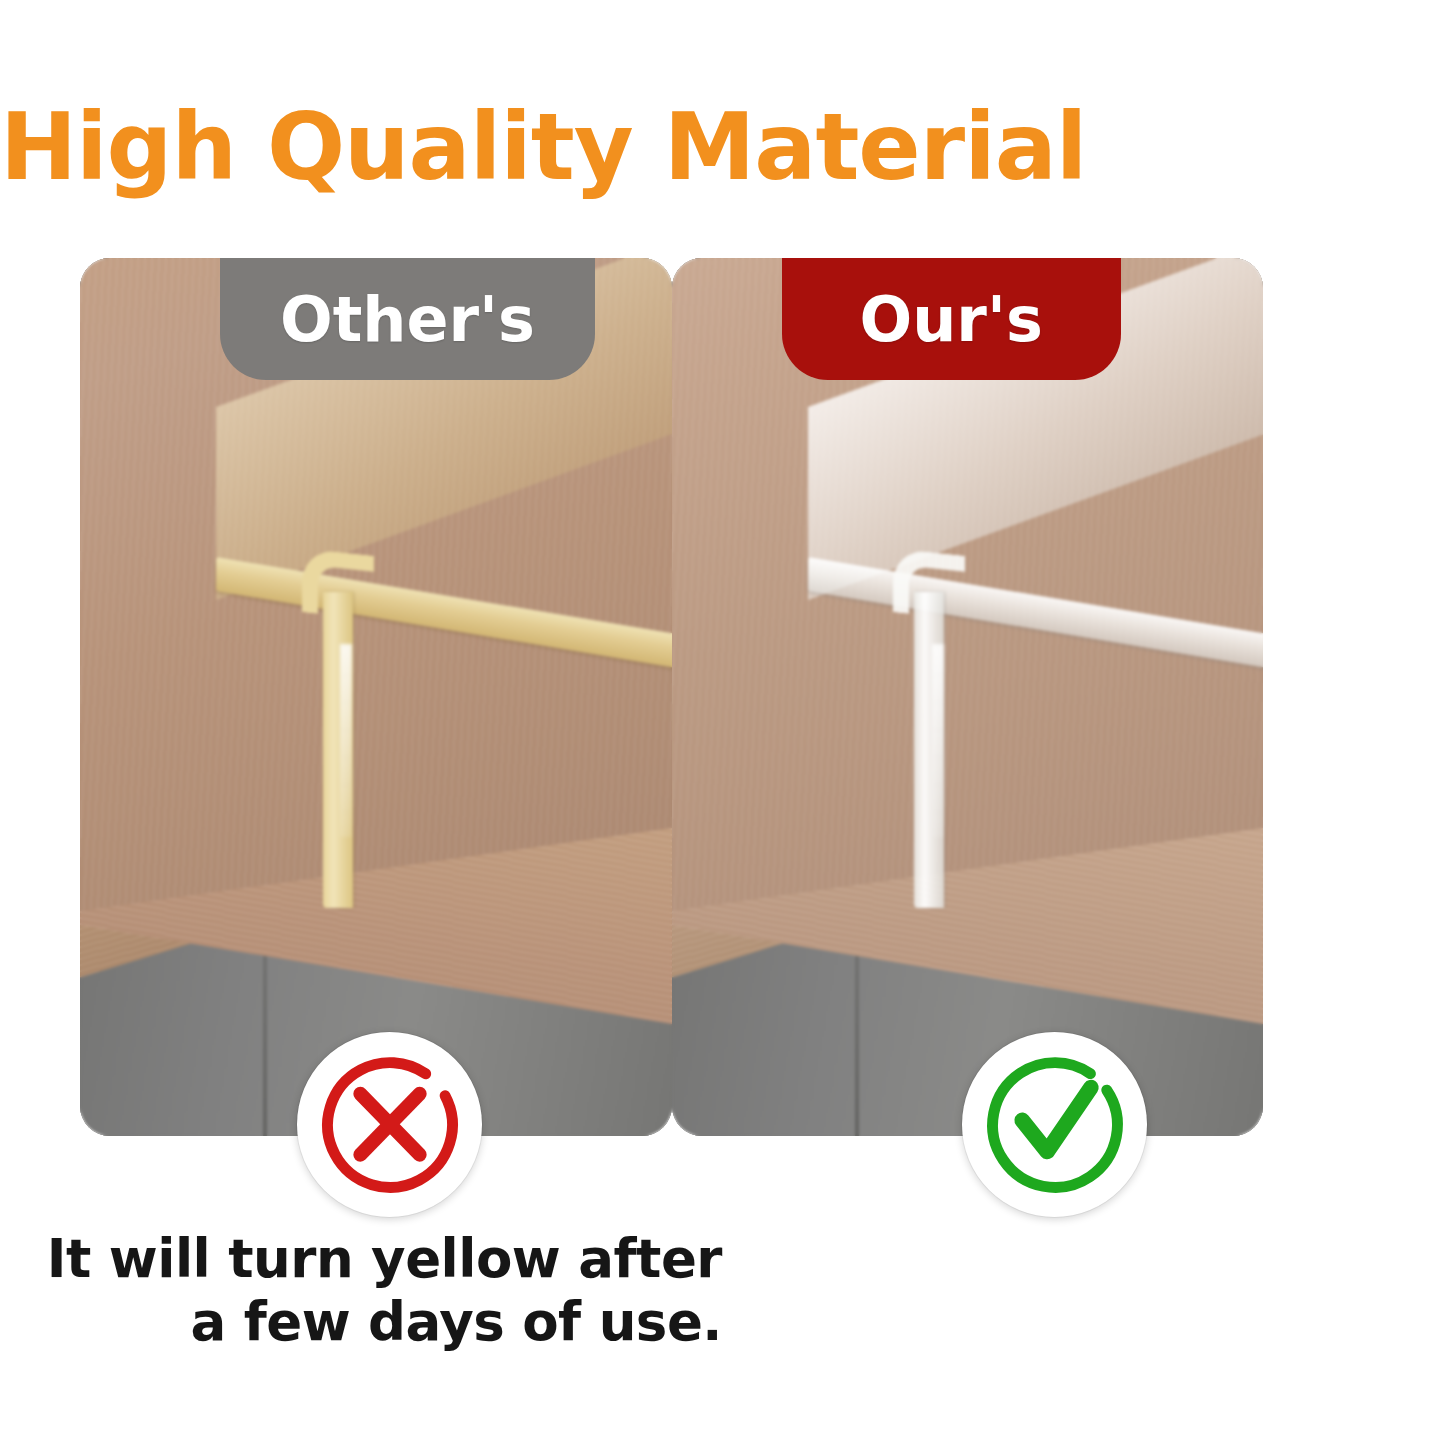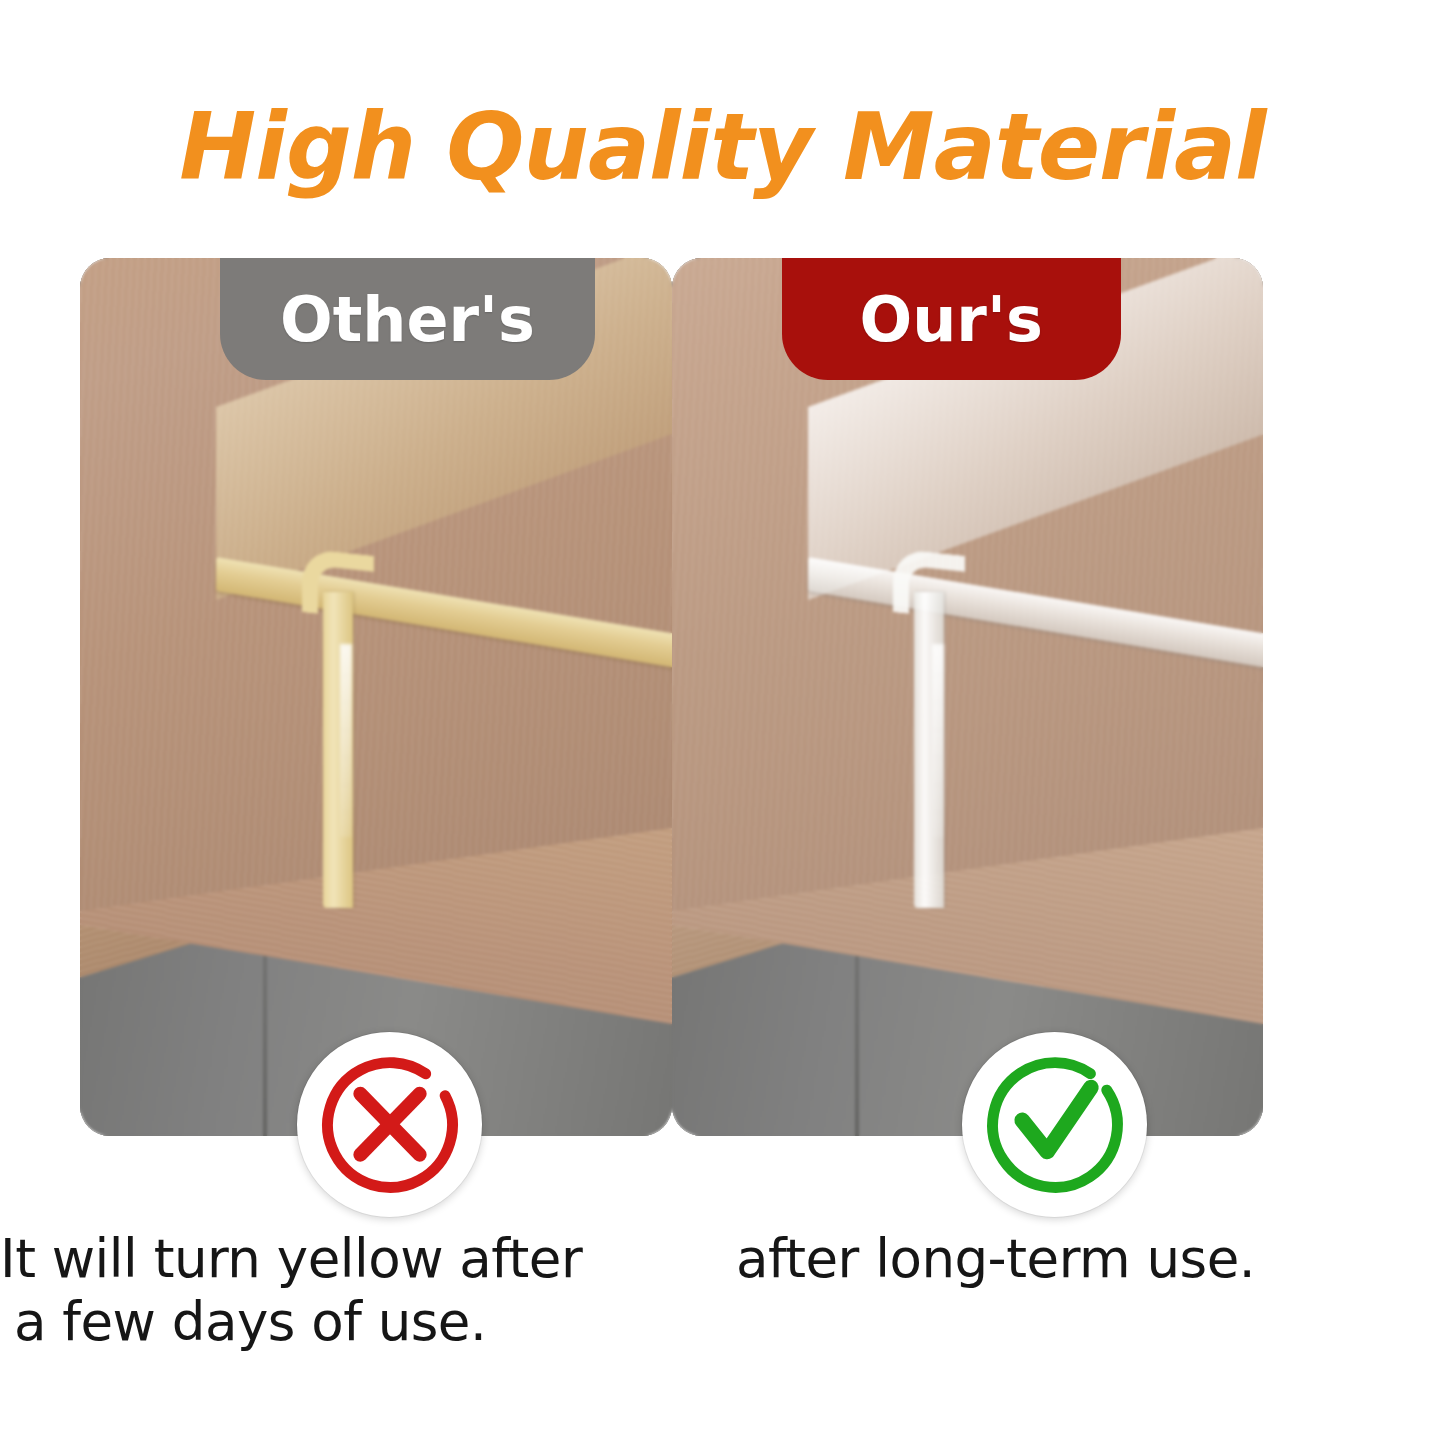--- a/index.html
+++ b/index.html
@@ -18,29 +18,28 @@
     height: 1445px;
     background: #ffffff;
   }
 
   
   .title {
     position: absolute;
     left: 0;
     top: 100px;
     width: 1445px;
-    text-align: center;
+    text-align: left;
     font-family: "DejaVu Sans", sans-serif;
     font-weight: bold;
     font-size: 92px;
     letter-spacing: -1px;
     color: #F2901E;
     line-height: 1.05;
     white-space: nowrap;
-    font-style: italic;
   }
 
   
   .panels {
     position: absolute;
     left: 80px;
     top: 258px;
     width: 1183px;
     height: 878px;
     display: flex;
@@ -292,23 +291,23 @@
   
   .captions {
     position: absolute;
     left: 0;
     top: 1228px;
     width: 1445px;
     display: flex;
   }
   .caption {
     width: 722px;
-    text-align: left;
+    text-align: right;
     font-family: "DejaVu Sans", sans-serif;
-    font-weight: normal;
+    font-weight: bold;
     font-size: 53px;
     line-height: 1.18;
     color: #161616;
     letter-spacing: -0.5px;
   }
   .caption .l1 { display: block; }
   .caption .l2 { display: block; padding-left: 14px; }
 </style>
 </head>
 <body>
@@ -372,17 +371,16 @@
       <path d="M29 47 L45 67 L73 26" stroke="#1EA81E" stroke-width="10" stroke-linecap="round" stroke-linejoin="round" fill="none"></path>
     </svg>
   </div>
 
   <div class="captions">
     <div class="caption">
       <span class="l1">It will turn yellow after</span>
       <span class="l2">a few days of use.</span>
     </div>
     <div class="caption">
-      <span class="l2">after long-term use.</span>
     </div>
   </div>
 
 </div>
 
 </body></html>

